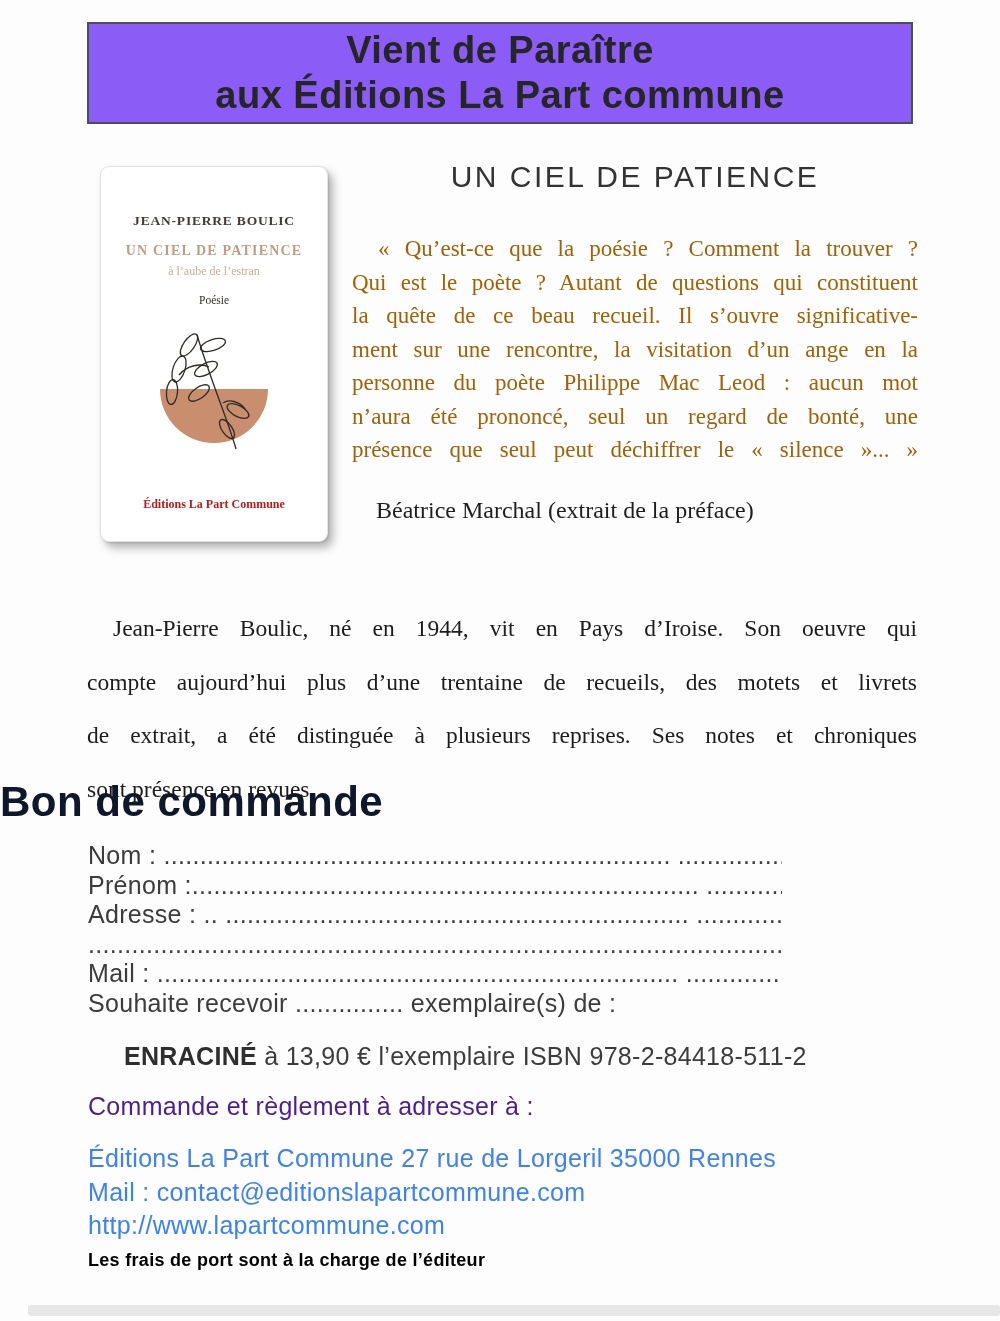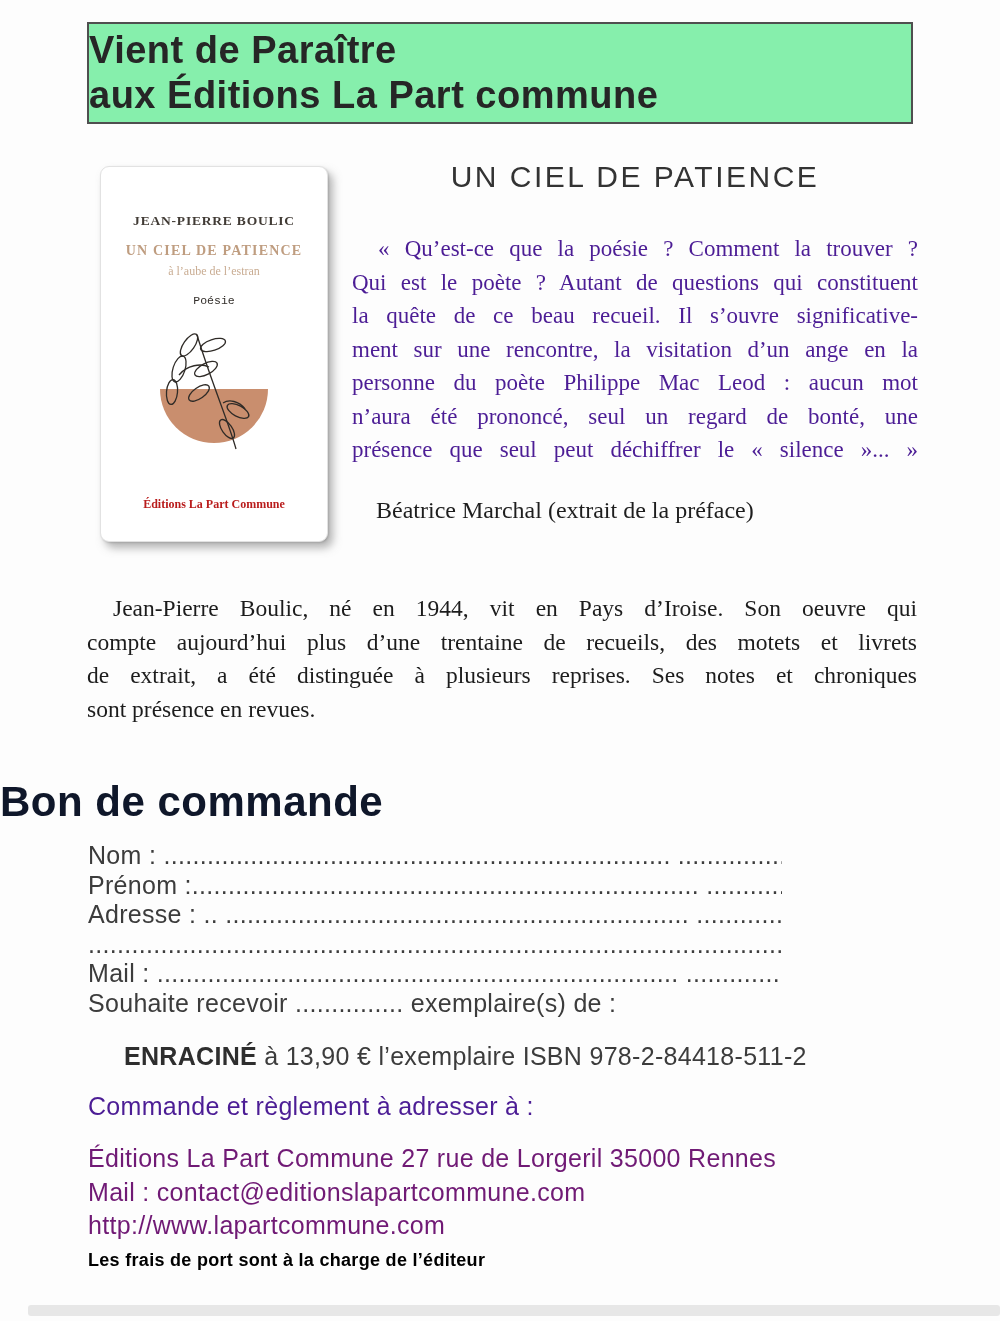--- a/index.html
+++ b/index.html
@@ -2,71 +2,71 @@
 <html><head>
 <meta charset="utf-8">
 <style>
   html,body{margin:0;padding:0;background:#ffffff;}
   .page{position:relative;width:1000px;height:1321px;background:#fdfdfd;overflow:hidden;
         font-family:"Liberation Sans",sans-serif;}
 
   
   .banner{position:absolute;left:87px;top:22px;width:822px;height:98px;
           border:2px solid #4f4f4f;display:flex;flex-direction:column;
-          align-items:flex-start;justify-content:center;background:#86efac;}
+          align-items:center;justify-content:center;background:#8b5cf6;}
   .banner div{font-weight:bold;font-size:38px;line-height:45px;color:#262626;
               letter-spacing:0.5px;text-align:center;}
 
   
   .cover{position:absolute;left:100px;top:166px;width:226px;height:374px;background:#fff;
          border:1px solid #e2e2e2;border-radius:9px;
          box-shadow:5px 6px 8px rgba(110,110,110,.5), 1px 1px 2px rgba(150,150,150,.4);
          font-family:"Liberation Serif",serif;text-align:center;}
   .cover-author{position:absolute;top:46px;width:100%;font-size:13.5px;font-weight:bold;
                 letter-spacing:0.8px;color:#413b35;}
   .cover-title{position:absolute;top:76px;width:100%;font-size:14px;font-weight:600;
                letter-spacing:1.2px;color:#bf9d80;}
   .cover-subtitle{position:absolute;top:97px;width:100%;font-size:12px;color:#c9ac92;}
-  .cover-genre{position:absolute;top:127px;width:100%;font-size:11.5px;color:#332f2b;font-family:Liberation Mono, monospace;}
+  .cover-genre{position:absolute;top:127px;width:100%;font-size:11.5px;color:#332f2b;}
   .cover-art{position:absolute;top:158px;left:38px;}
   .cover-publisher{position:absolute;top:330px;width:100%;font-size:12px;font-weight:bold;
                    color:#b91c1c;}
 
   
   .presentation{position:absolute;left:352px;top:160px;width:566px;}
   .pres-heading{font-size:30px;font-weight:400;letter-spacing:2.5px;color:#333;
                 text-align:center;margin:0 0 38px 0;}
-  .quote{font-family:"Liberation Serif",serif;font-size:23px;color:#4c1d95;}
+  .quote{font-family:"Liberation Serif",serif;font-size:23px;color:#a16207;}
   .quote .jline{line-height:33.5px;text-align:justify;text-align-last:justify;
                 white-space:nowrap;}
   .quote .indent{padding-left:26px;}
   .attribution{font-family:"Liberation Serif",serif;font-size:24px;color:#1e1e1e;
                margin-top:30px;padding-left:24px;}
 
   
   .bio{position:absolute;left:87px;top:592px;width:830px;
        font-family:"Liberation Serif",serif;font-size:23.5px;color:#1c1c1c;}
-  .bio .jline{line-height:33.5px;text-align:justify;text-align-last:justify;white-space:nowrap;}
+  .bio .jline{line-height:33.5px;text-align:justify;text-align-last:justify;white-space:nowrap;margin-top:20px;}
   .bio .indent{padding-left:26px;}
   .bio .last{text-align-last:left;}
 
   
   .order-heading{position:absolute;left:0;top:778px;width:1000px;text-align:left;
                  font-size:42px;font-weight:bold;color:#0f172a;letter-spacing:0.5px;}
   .form{position:absolute;left:88px;top:841px;width:830px;font-size:25px;color:#3c3c3c;}
   .form-row{width:694px;overflow:hidden;white-space:nowrap;line-height:29.5px;
             letter-spacing:0.3px;}
   .form-row.noclip{width:830px;}
 
   .product-line{position:absolute;left:88px;top:1042px;font-size:25px;color:#3c3c3c;
                 letter-spacing:0.3px;margin-left:36px;}
   .product-line .b{font-weight:bold;color:#2e2e2e;}
   .send-to{position:absolute;left:88px;top:1092px;font-size:25px;color:#4c1d95;
            letter-spacing:0.3px;}
-  .address-block{position:absolute;left:88px;top:1142px;font-size:25px;color:#701a75;
+  .address-block{position:absolute;left:88px;top:1142px;font-size:25px;color:#3b82f6;
                  line-height:33.5px;letter-spacing:0.3px;}
   .shipping{position:absolute;left:88px;top:1250px;font-size:18px;font-weight:bold;
             color:#000000;letter-spacing:0.3px;}
 
   
   .scan-band{position:absolute;left:28px;right:0;bottom:5px;height:11px;
              background:#dcdcdc;opacity:0.65;border-radius:3px;}
 </style>
 </head>
 <body>

